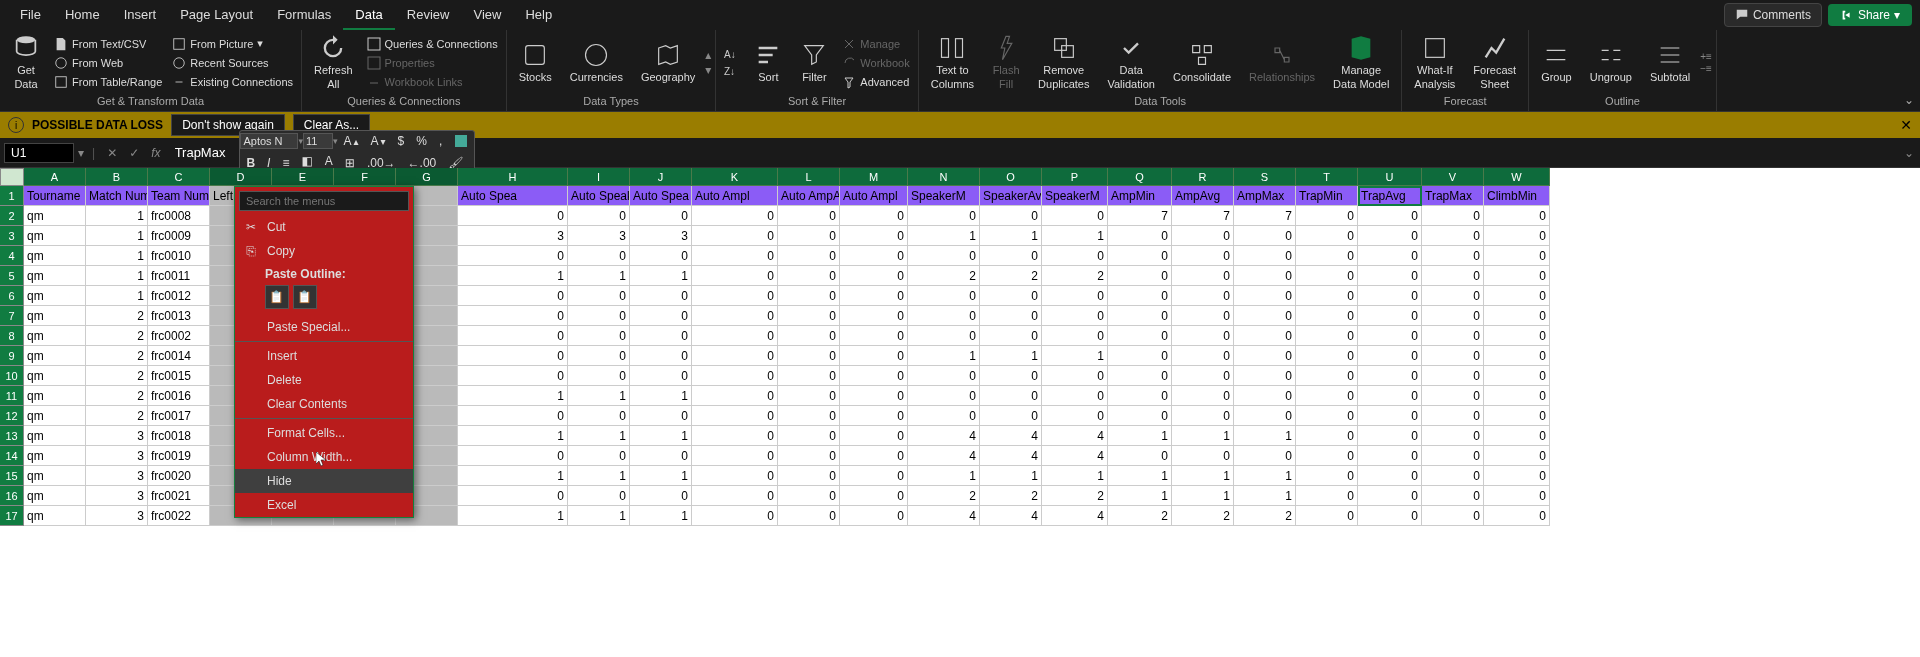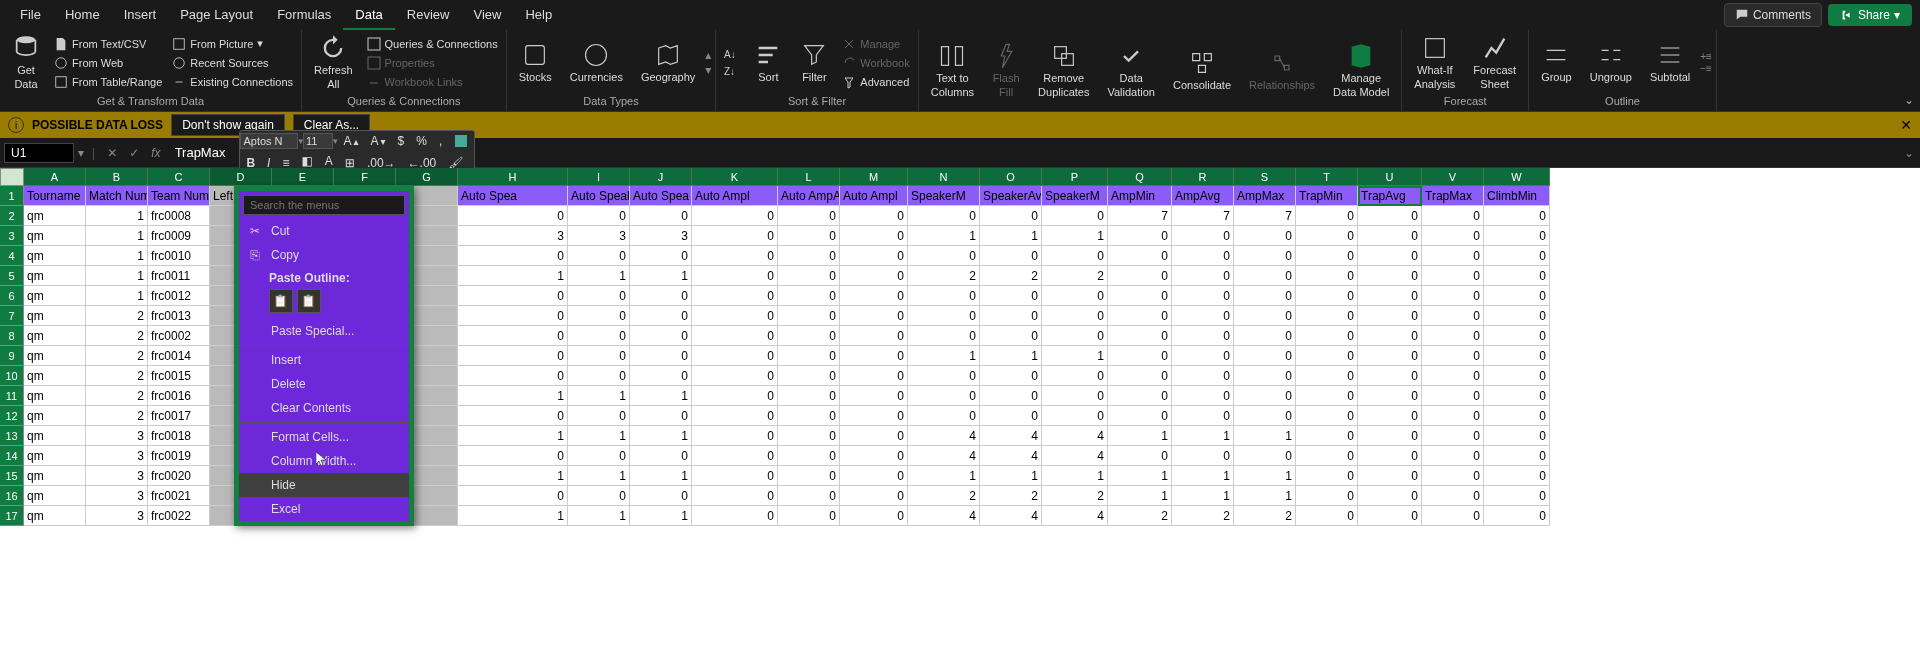--- a/index.html
+++ b/index.html
@@ -58,21 +58,21 @@
 .cells { position: absolute; left: 24px; top: 18px; }
 .row { display: flex; height: 20px; }
 .cell { height: 20px; border-right: 1px solid #ccc; border-bottom: 1px solid #ccc; font-size: 12px; color: #000; padding: 1px 3px; overflow: hidden; white-space: nowrap; display: flex; align-items: center; background: #fff; }
 .cell.hdrcell { font-weight: normal; background: #8b5cf6; }
 .cell.num { justify-content: flex-end; }
 .cell.sel-col { background: #bababa; }
 .cell.sel-col.hdrcell { background: #bababa; }
 .cell.active { outline: 2px solid #107c41; outline-offset: -2px; }
 
 
-.context-menu { position: absolute; background: #6d28d9; border: 5px solid #15803d; width: 180px; z-index: 100; box-shadow: 2px 2px 8px rgba(0,0,0,0.5); }
+.context-menu { position: absolute; background: #b91c1c; border: 1px solid #15803d; width: 180px; z-index: 100; box-shadow: 2px 2px 8px rgba(0,0,0,0.5); }
 .ctx-search { width: calc(100% - 8px); margin: 4px; background: #1a1a1a; border: 1px solid #555; color: #888; padding: 3px 6px; font-size: 11px; }
 .ctx-item { display: flex; align-items: center; gap: 8px; padding: 4px 8px; font-size: 12px; color: #ddd; cursor: pointer; }
 .ctx-item:hover, .ctx-item.hover { background: #3f3f3f; }
 .ctx-item .ico { width: 16px; height: 16px; display: flex; align-items: center; justify-content: center; }
 .ctx-sep { height: 1px; background: #555; margin: 2px 0; }
 .ctx-label { padding: 4px 8px 2px 30px; font-size: 12px; color: #ddd; font-weight: bold; }
 .paste-opts { display: flex; gap: 4px; padding: 2px 8px 6px 30px; }
 .paste-opt { width: 24px; height: 24px; border: 1px solid #555; background: #333; display: flex; align-items: center; justify-content: center; }
 
 .cursor-arrow { position: absolute; width: 12px; height: 16px; z-index: 200; }
@@ -321,20 +321,21 @@
           <span>Relationships</span>
         </div>
       <div class="rbtn">
           <svg class="rbtn-big-icon" viewBox="0 0 24 24" style="fill:#107c41">
             <path d="M4 4l8-2 8 2v16l-8 2-8-2V4z"></path>
           </svg>
           <span style="white-space:pre-line">Manage
 Data Model</span>
         </div>
     </div>
+    <div class="ribbon-group-label">Data Tools</div>
   </div>
 
   <div class="ribbon-group">
     <div class="ribbon-group-content">
       <div class="rbtn">
           <svg class="rbtn-big-icon" viewBox="0 0 24 24">
             <rect x="4" y="4" width="16" height="16" fill="none" stroke="#ccc"></rect>
           </svg>
           <span style="white-space:pre-line">What-If
 Analysis</span>

